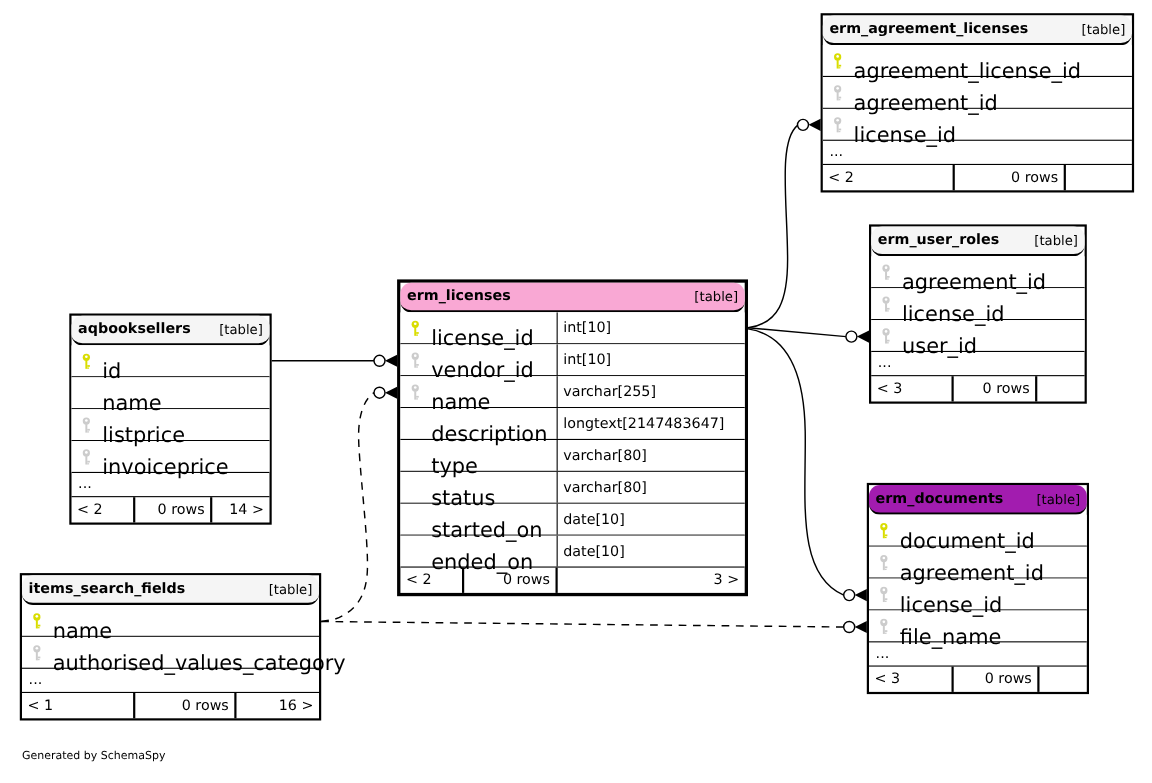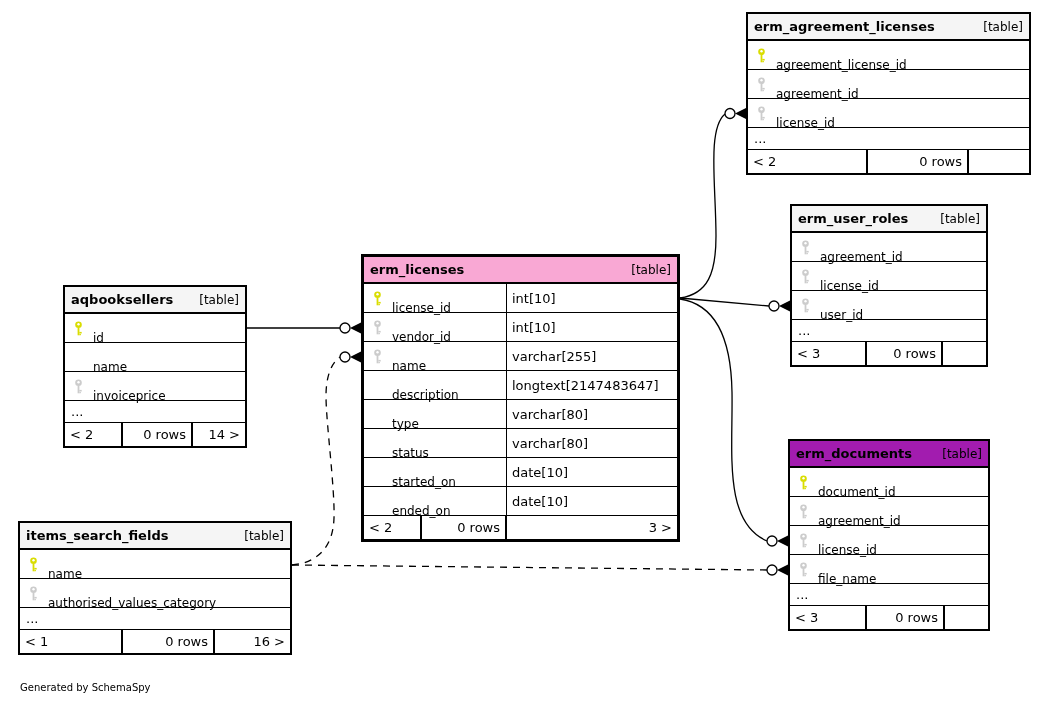--- a/index.html
+++ b/index.html
@@ -12,32 +12,32 @@
   #diagram { position:absolute; inset:0; width:1047px; height:712px; }
   #edges { position:absolute; left:0; top:0; z-index:5; pointer-events:none; }
 
   .tbl {
     position:absolute; box-sizing:border-box; z-index:1;
     border:2px solid #000; background:#fff; cursor:pointer;
   }
   .tbl.main { border-width:3px; }
   .tbl-header {
     display:flex; justify-content:space-between; align-items:center;
-    border-bottom:2px solid #000; height:27px; padding:0 6px; box-sizing:border-box;
+    border-bottom:2px solid #000; height:27px; padding:0 6px; box-sizing:border-box;border-radius:10px;
   }
   .tbl-name { font-weight:bold; font-size:13px; white-space:nowrap; }
   .tbl-badge { font-size:12px; white-space:nowrap; margin-left:10px; }
 
   .tbl-row {
     display:flex; align-items:stretch; height:29px;
     border-bottom:1.5px solid #000; box-sizing:border-box; background:#fff;
   }
   .col-left { display:flex; align-items:center; flex:1 1 auto; min-width:0; }
   .key-area { width:26px; flex:0 0 26px; display:flex; justify-content:center; align-items:center; }
-  .col-name { font-size:12px; padding-left:2px; white-space:nowrap;margin-top:19px; }
+  .col-name { font-size:19px; padding-left:2px; white-space:nowrap;margin-top:19px; }
   .col-type {
     flex:1 1 auto; border-left:1.5px solid #000; display:flex; align-items:center;
     padding-left:5px; font-size:13px; white-space:nowrap; box-sizing:border-box;
   }
   .tbl-ellipsis {
     height:22px; border-bottom:1.5px solid #000; box-sizing:border-box;
     font-size:13px; padding-left:6px; display:flex; align-items:center;
   }
   .tbl-footer { display:flex; height:23px; font-size:13px; }
   .ft-cell {
@@ -314,20 +314,34 @@
         <div class="col-left">
           <span class="key-area">
             <svg width="11" height="15" viewBox="0 0 11 15" aria-hidden="true">
               <circle cx="5.5" cy="3.8" r="3.3" fill="#cccccc"></circle>
               <circle cx="5.5" cy="3.3" r="1.2" fill="#ffffff"></circle>
               <rect x="4.6" y="6.6" width="1.8" height="7.7" fill="#cccccc"></rect>
               <rect x="6.3" y="10.9" width="2.4" height="1.6" fill="#cccccc"></rect>
               <rect x="6.3" y="13.1" width="1.7" height="1.1" fill="#cccccc"></rect>
             </svg>
           </span>
+          <span class="col-name">listprice</span>
+        </div>
+      </div>
+      <div class="tbl-row">
+        <div class="col-left">
+          <span class="key-area">
+            <svg width="11" height="15" viewBox="0 0 11 15" aria-hidden="true">
+              <circle cx="5.5" cy="3.8" r="3.3" fill="#cccccc"></circle>
+              <circle cx="5.5" cy="3.3" r="1.2" fill="#ffffff"></circle>
+              <rect x="4.6" y="6.6" width="1.8" height="7.7" fill="#cccccc"></rect>
+              <rect x="6.3" y="10.9" width="2.4" height="1.6" fill="#cccccc"></rect>
+              <rect x="6.3" y="13.1" width="1.7" height="1.1" fill="#cccccc"></rect>
+            </svg>
+          </span>
           <span class="col-name">invoiceprice</span>
         </div>
       </div>
       <div class="tbl-ellipsis">...</div>
       <div class="tbl-footer">
         <div class="ft-cell c1" style="width: 58px;">&lt; 2</div>
         <div class="ft-cell c2" style="width: 70px;">0 rows</div>
         <div class="ft-cell c3">14 &gt;</div>
       </div>
     </div>

